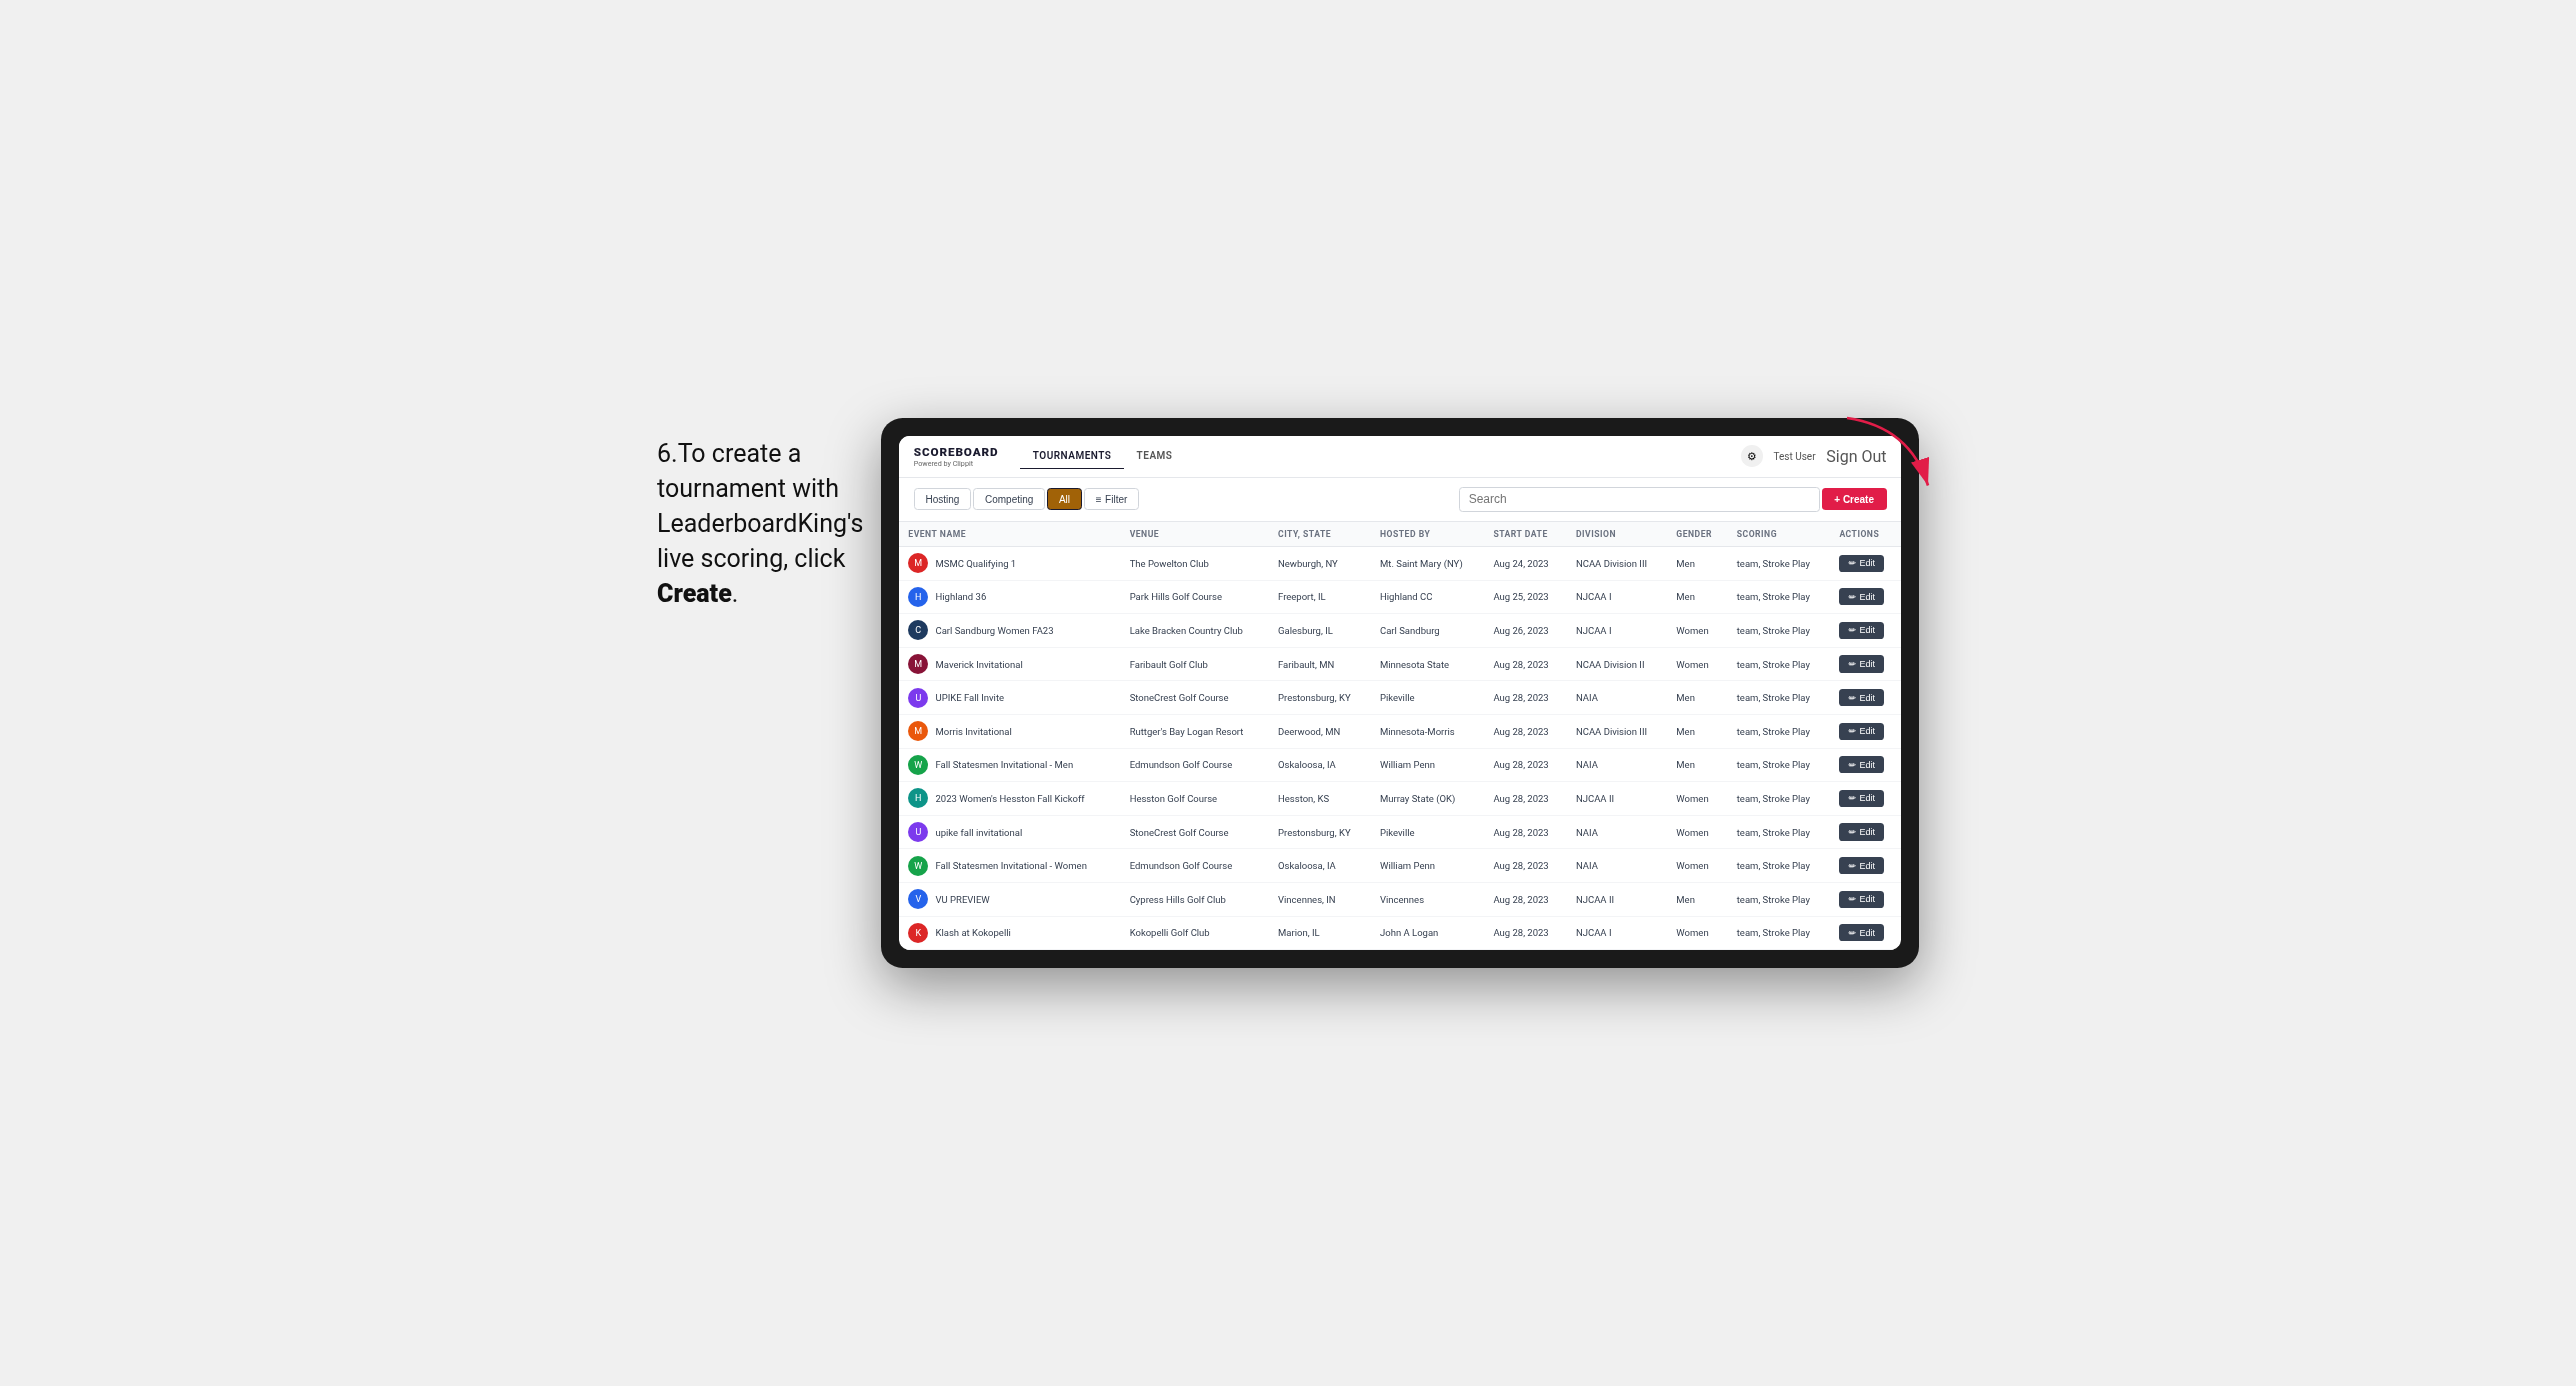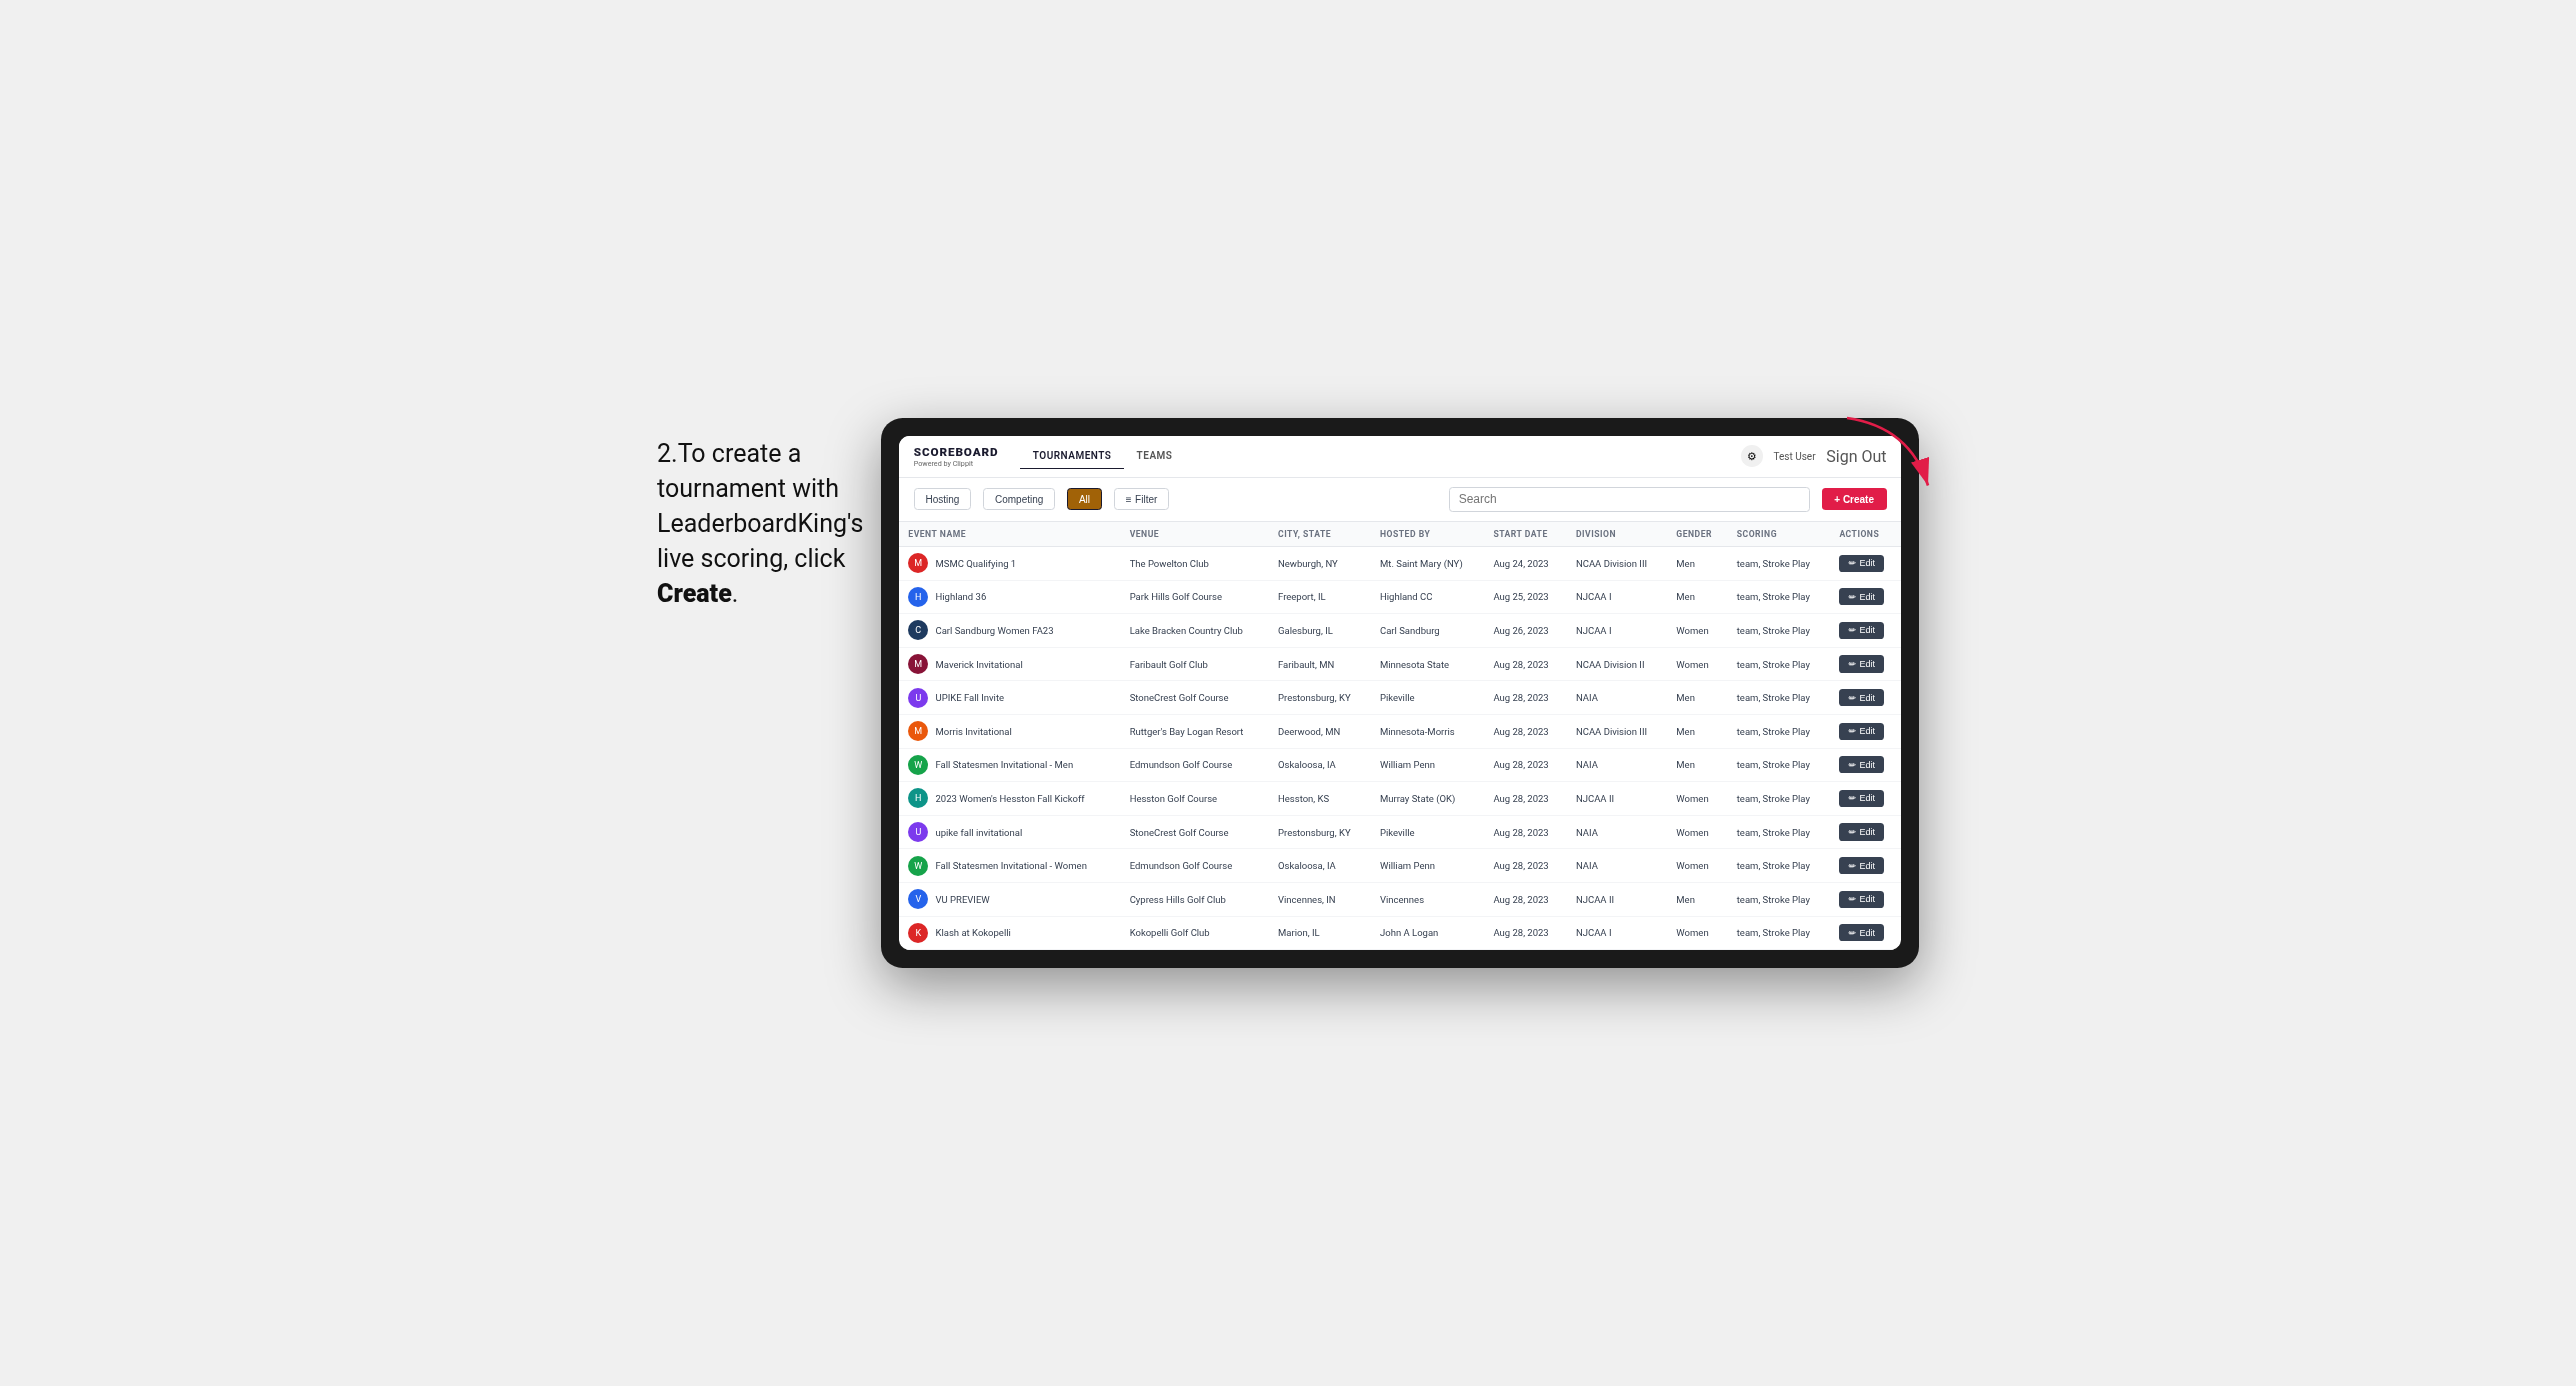--- a/index.html
+++ b/index.html
@@ -129,21 +129,21 @@
       justify-content: center;
       cursor: pointer;
       font-size: 10.8px;
     }
 
     
     .toolbar {
       display: flex;
       align-items: center;
       padding: 9px 14.4px;
-      gap: 12px;
+      gap: 2px;
       border-bottom: 0.9px solid #e5e7eb;
       background: #fff;
     }
 
     .filter-btn {
       padding: 4.5px 10.8px;
       border: 0.9px solid #d1d5db;
       border-radius: 3.6px;
       background: #fff;
       font-size: 10px;
@@ -264,21 +264,21 @@
     .logo-teal { background: #0d9488; color: white; }
     .logo-navy { background: #1e3a5f; color: white; }
     .logo-maroon { background: #881337; color: white; }
   </style>
 </head>
 <body>
 
 <div class="page-wrapper">
 
   <div class="annotation-text">
-    <span>2.To create a</span><br>
+    <span>6.To create a</span><br>
     <span>tournament with</span><br>
     <span>LeaderboardKing's</span><br>
     <span>live scoring, click</span><br>
     <strong>Create</strong><span>.</span>
   </div>
 
   <div class="tablet-container">
 
     <div class="arrow-container">
       <svg viewBox="0 0 120 100" xmlns="http://www.w3.org/2000/svg">

